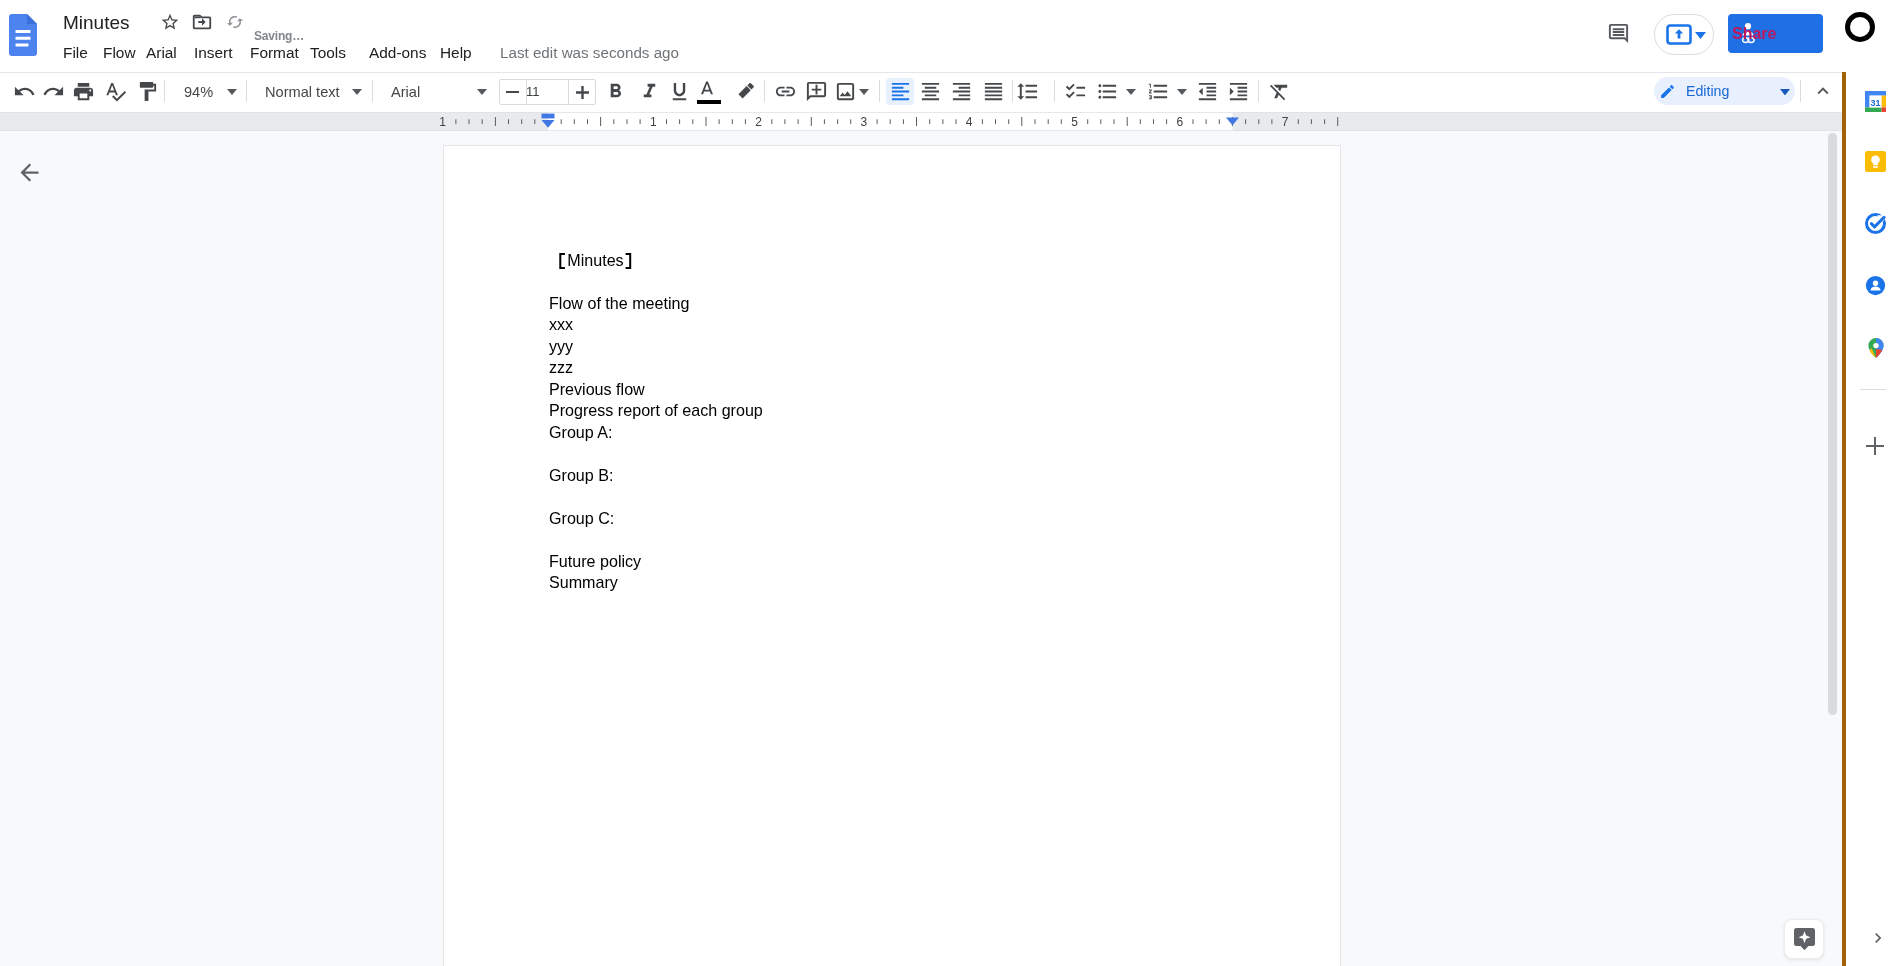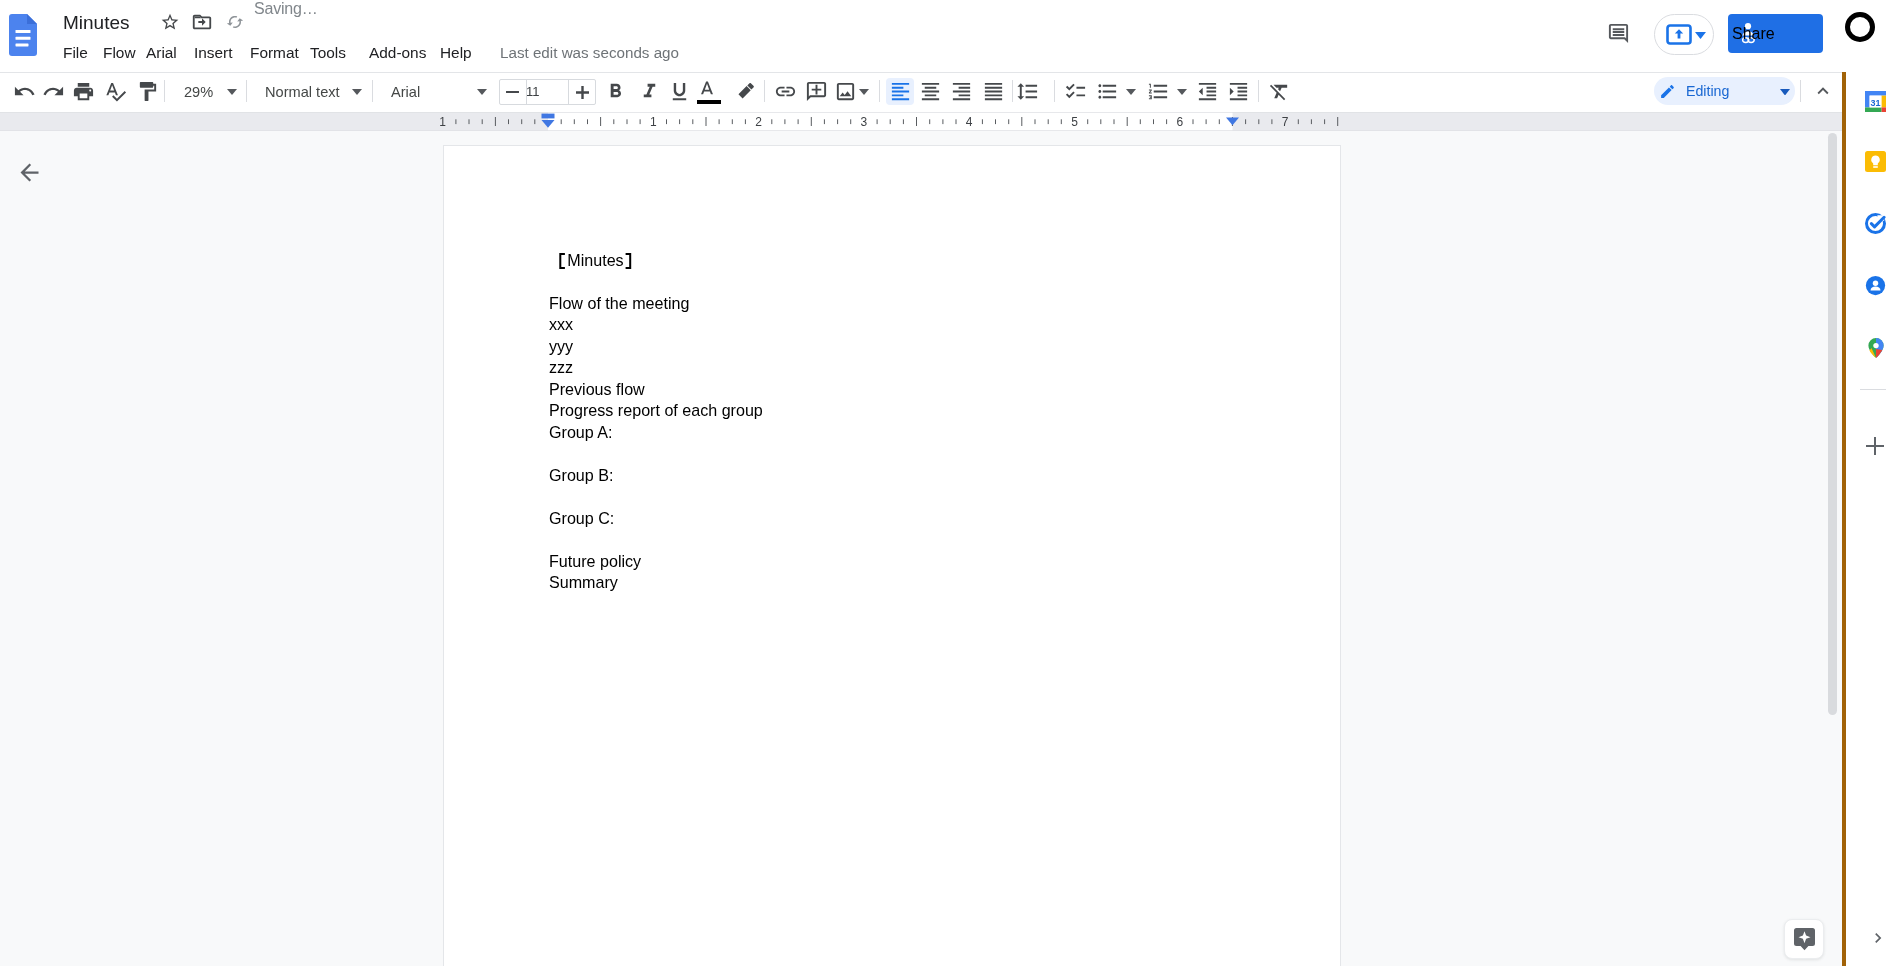--- a/index.html
+++ b/index.html
@@ -134,21 +134,21 @@
   <svg class="abs" style="left:191px;top:11px" width="22" height="22" viewBox="0 0 24 24" fill="#45484b">
     <path d="M20 6h-8l-2-2H4c-1.1 0-2 .9-2 2v12c0 1.1.9 2 2 2h16c1.1 0 2-.9 2-2V8c0-1.1-.9-2-2-2zm0 12H4V6h5.17l2 2H20v10z"></path>
       <path d="M4 6 h5.17 l2 2 H4 Z"></path>
       <path d="M11.99 16 L16 12 l-4.01-4 v3 H8 v2 h3.99 v3 z"></path>
   </svg>
   <svg class="abs" style="left:226px;top:13px" width="18" height="18" viewBox="0 0 24 24" fill="#8f9499">
       <g transform="rotate(80 12 12)">
         <use href="#ic-sync"></use>
       </g>
     </svg>
-  <div class="abs" style="left:254px;top:0;font-size:16px;line-height:18px;color:#80868b;font-weight:400;letter-spacing:-0.2px">Saving…</div>
+  <div class="abs" style="left:254px;top:27px;font-size:12px;line-height:18px;color:#80868b;font-weight:700;letter-spacing:-0.2px">Saving…</div>
 
   <span class="menu" style="left:63px">File</span>
   <span class="menu" style="left:103px">Flow</span>
   <span class="menu" style="left:146px">Arial</span>
   <span class="menu" style="left:194px">Insert</span>
   <span class="menu" style="left:250px">Format</span>
   <span class="menu" style="left:310px">Tools</span>
   <span class="menu" style="left:369px">Add-ons</span>
   <span class="menu" style="left:440px">Help</span>
   <span class="menu" style="left:500px;color:#6e7377;font-size:15.2px">Last edit was seconds ago</span>
@@ -168,21 +168,21 @@
 
   <div class="abs" style="left:1728px;top:14px;width:95px;height:39px;background:#1f6fe5;border-radius:4px"></div>
   <svg class="abs" style="left:1740px;top:22px" width="17" height="23" viewBox="0 0 17 23">
     <circle cx="8" cy="4.2" r="3.1" fill="#fff"></circle>
     <path d="M2.4 13.6 a5.7 5.2 0 0 1 11.2 0 Z" fill="#fff"></path>
     <g fill="none" stroke="#fff" stroke-width="1.4">
       <ellipse cx="5.7" cy="18.1" rx="3.1" ry="2.4"></ellipse>
       <ellipse cx="11.1" cy="18.1" rx="3.1" ry="2.4"></ellipse>
     </g>
   </svg>
-  <div class="abs" style="left:1732px;top:23px;font-size:16px;line-height:21px;color:#000000;font-weight:400">Share</div>
+  <div class="abs" style="left:1732px;top:23px;font-size:16px;line-height:21px;color:#be185d;font-weight:700">Share</div>
 
   <div class="abs" style="left:1845px;top:12px;width:30px;height:30px;border:5.5px solid #000;border-radius:50%;background:#fff"></div>
 </div>
 
 <div id="toolbar">
   <svg class="ibox" style="left:13px" viewBox="0 0 24 24" fill="#45484b">
       <use href="#ic-undo"></use>
     </svg>
   <svg class="ibox" style="left:42px" viewBox="0 0 24 24" fill="#45484b">
       <use href="#ic-redo"></use>
@@ -190,21 +190,21 @@
   <svg class="ibox" style="left:72px" viewBox="0 0 24 24" fill="#45484b">
       <use href="#ic-print"></use>
     </svg>
   <svg class="ibox" style="left:104px" viewBox="0 0 24 24" fill="#45484b">
       <use href="#ic-spell"></use>
     </svg>
   <svg class="ibox" style="left:136px" viewBox="0 0 24 24" fill="#45484b">
       <use href="#ic-paint"></use>
     </svg>
   <div class="sep" style="left:164px"></div>
-  <span class="tbtxt" style="left:184px">29%</span>
+  <span class="tbtxt" style="left:184px">94%</span>
   <svg class="dd" style="left:227px" width="10" height="6" viewBox="0 0 10 6">
       <path d="M0 0 H10 L5 6 Z" fill="#55585c"></path>
     </svg>
   <div class="sep" style="left:246px"></div>
   <span class="tbtxt" style="left:265px">Normal text</span>
   <svg class="dd" style="left:352px" width="10" height="6" viewBox="0 0 10 6">
       <path d="M0 0 H10 L5 6 Z" fill="#55585c"></path>
     </svg>
   <div class="sep" style="left:372px"></div>
   <span class="tbtxt" style="left:391px">Arial</span>

